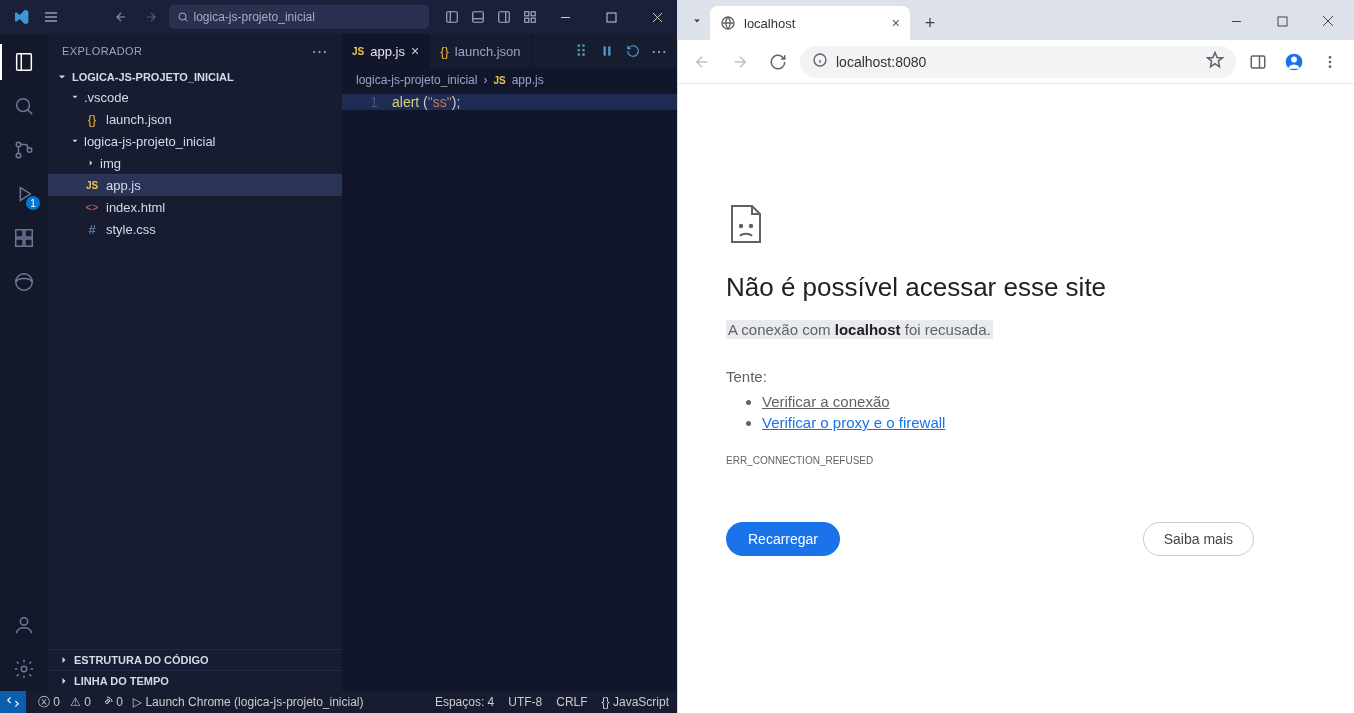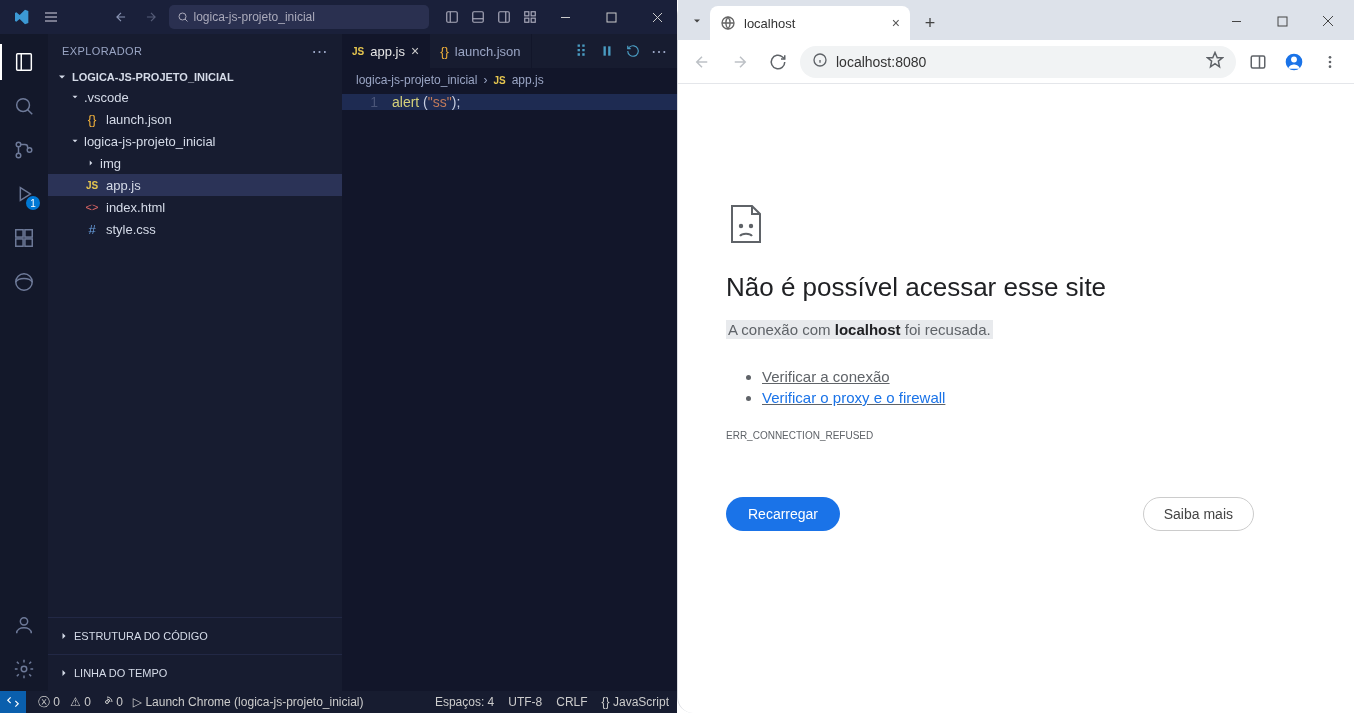--- a/index.html
+++ b/index.html
@@ -34,21 +34,21 @@
 .tree-item.depth1{padding-left:20px;}
 .tree-item.depth2{padding-left:36px;}
 .tree-item.selected{ background:#2b3357;}
 .tree-item .ticon{width:16px;height:16px;margin-right:6px;display:flex;align-items:center;justify-content:center;}
 .tree-chev{width:14px;display:flex;align-items:center;justify-content:center;margin-right:2px;}
 .file-js{color:#e6c64f;}
 .file-json{color:#f0b03a;}
 .file-html{color:#d66;}
 .file-css{color:#6aa0e0;}
 
-.sb-collapsed { display:flex; align-items:center; padding: 12px 10px; font-size:11px; font-weight:400; color:#d5dbe8; cursor:pointer; border-top:1px solid #222845;}
+.sb-collapsed { display:flex; align-items:center; padding: 4px 10px; font-size:11px; font-weight:700; color:#d5dbe8; cursor:pointer; border-top:1px solid #222845;}
 .sb-collapsed svg{margin-right:4px;}
 
 .editor-area { flex:1; display:flex; flex-direction:column; background:#12162a; min-width:0;}
 .tabs { height:34px; display:flex; background:#171c30; align-items:stretch;}
 .tab { display:flex; align-items:center; padding:0 10px; font-size:13px; color:#9aa5c4; cursor:pointer; gap:6px; border-right:1px solid #12162a;}
 .tab.active{ background:#12162a; color:#e8e8e8;}
 .tab .close{font-size:14px;color:#ccc;}
 .tabs-right{margin-left:auto;display:flex;align-items:center;gap:6px;padding-right:8px;}
 .tabs-right div{width:20px;height:20px;display:flex;align-items:center;justify-content:center;cursor:pointer;color:#4a9cc2;}
 .breadcrumb { height:24px; display:flex; align-items:center; padding:0 14px; font-size:12px; color:#9aa5c4; gap:6px;}
@@ -61,21 +61,21 @@
 .tok-str{color:#c17a5a;}
 .tok-plain{color:#c5cde0;}
 .line-highlight{background:#1e2b52;}
 
 .statusbar { height:22px; background:#171c30; color:#ccc; font-size:12px; display:flex; align-items:center; padding:0 8px; gap:12px;}
 .statusbar .left{display:flex;align-items:center;gap:10px;}
 .statusbar .right{margin-left:auto;display:flex;align-items:flex-start;gap:14px;}
 .remote-btn{background:#0a5fad;height:22px;display:flex;align-items:center;padding:0 6px;margin-left:-8px;}
 
 
-.chrome { width:677px; height:713px; background:#fff; display:flex; flex-direction:column; border-left:1px solid #dadce0;border-radius:16px;}
+.chrome { width:677px; height:713px; background:#fff; display:flex; flex-direction:column; border-left:1px solid #dadce0;}
 .chrome-tabs { height:40px; background:#dde2ea; display:flex; align-items:flex-end; padding:0 6px;}
 .ct-dropdown{width:26px;height:26px;display:flex;align-items:center;justify-content:center;cursor:pointer;margin-bottom:6px;}
 .ct-tab{ background:#fff; border-radius:8px 8px 0 0; height:34px; display:flex; align-items:center; padding:0 10px; gap:8px; font-size:13px; color:#333; min-width:200px; cursor:pointer;}
 .ct-tab .close{margin-left:auto;color:#555;font-size:14px;}
 .ct-newtab{width:28px;height:28px;display:flex;align-items:center;justify-content:center;font-size:18px;color:#444;cursor:pointer;margin-bottom:3px;margin-left:6px;}
 .ct-win{margin-left:auto;display:flex;gap:6px;margin-bottom:4px;}
 .ct-win div{width:40px;height:30px;display:flex;align-items:center;justify-content:center;cursor:pointer;color:#444;}
 
 .chrome-toolbar{height:44px;background:#fff;border-bottom:1px solid #e4e6ea;display:flex;align-items:center;padding:0 8px;gap:6px;}
 .ctb-btn{width:32px;height:32px;border-radius:50%;display:flex;align-items:center;justify-content:center;cursor:pointer;color:#5f6368;}
@@ -472,20 +472,21 @@
           <path d="M26 2v8h8"></path>
           <circle cx="15" cy="22" r="1.2" fill="#5f6368"></circle>
           <circle cx="25" cy="22" r="1.2" fill="#5f6368"></circle>
           <path d="M14 32c2-3 10-3 12 0"></path>
         </svg>
     </div>
     <h1 class="err-title">Não é possível acessar esse site</h1>
     <p class="err-line">
       <span class="hl"><span>A conexão com </span><strong>localhost</strong><span> foi recusada.</span></span>
     </p>
+    <p class="err-try">Tente:</p>
     <ul class="err-list">
       <li>Verificar a conexão</li>
       <li><a href="#">Verificar o proxy e o firewall</a></li>
     </ul>
     <p class="err-code">ERR_CONNECTION_REFUSED</p>
     <div class="err-buttons">
       <button class="btn-primary">Recarregar</button>
       <button class="btn-secondary">Saiba mais</button>
     </div>
   </div>

